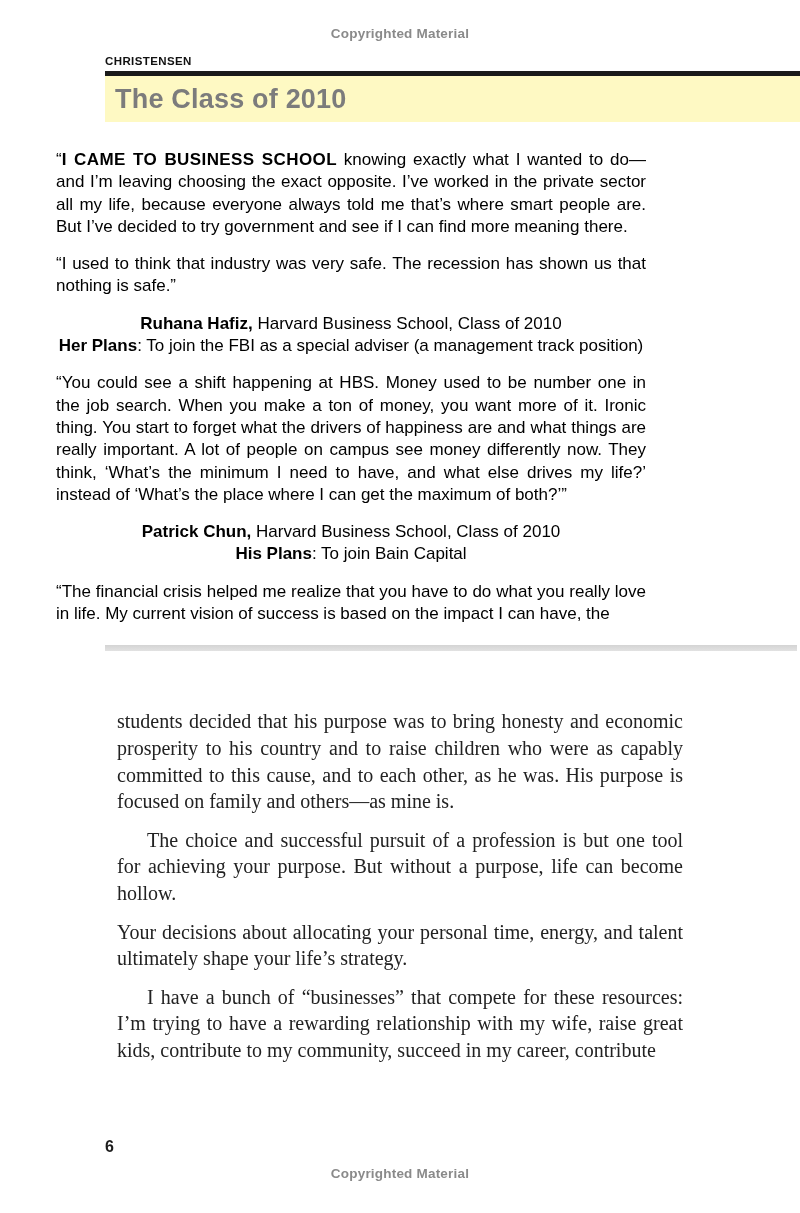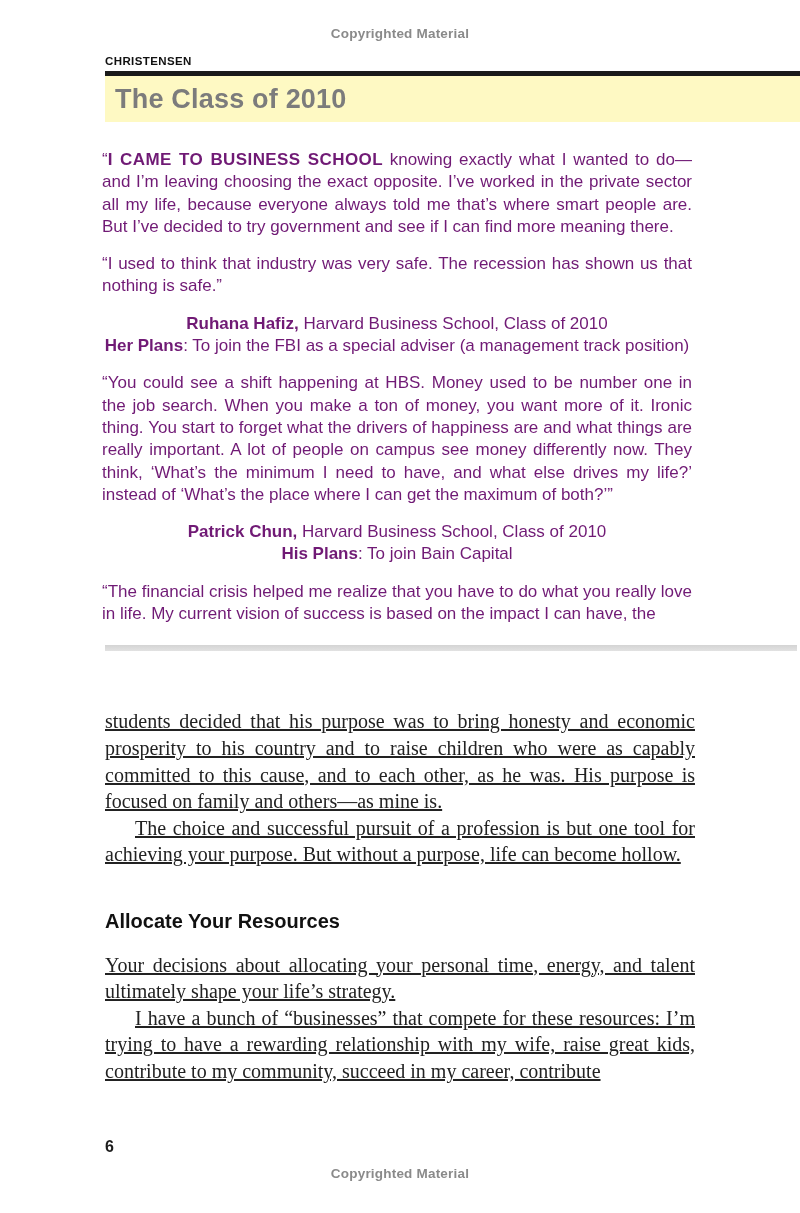--- a/index.html
+++ b/index.html
@@ -39,25 +39,25 @@
     align-items:center;
   }
   .chapter-title{
     padding-left:10px;
     font-size:27px;
     font-weight:600;
     color:#7c7c7c;
     letter-spacing:0.2px;
   }
   .excerpt{
-    margin:27px 0 0 102px;
+    margin:27px 0 0 56px;
     width:590px;
     font-size:17px;
     line-height:22.3px;
-    color:#701a75;
+    color:#000000;
   }
   .excerpt p{
     margin:0 0 15px 0;
     text-align:justify;
   }
   .excerpt p.attribution{
     text-align:center;
   }
   .caps-lead{
     font-weight:700;
@@ -72,23 +72,22 @@
   }
   .body-serif{
     margin:57px 0 0 105px;
     width:590px;
     font-family:"Liberation Serif", serif;
     font-size:20px;
     line-height:26.6px;
     color:#222222;
   }
   .body-serif p{
-    margin:0;
+    margin:12px;
     text-align:justify;
-    text-decoration:underline;
   }
   .body-serif p.indent{
     text-indent:30px;
   }
   .section-heading{
     margin:40px 0 17px 0;
     font-family:"Liberation Sans", sans-serif;
     font-size:20px;
     font-weight:700;
     color:#111111;
@@ -140,21 +139,20 @@
 
     <p>“The financial crisis helped me realize that you have to do what you really love in life. My current vision of success is based on the impact I can have, the</p>
   </div>
 
   <div class="mid-divider"></div>
 
   <div class="body-serif">
     <p>students decided that his purpose was to bring honesty and economic prosperity to his country and to raise children who were as capably committed to this cause, and to each other, as he was. His purpose is focused on family and others—as mine is.</p>
     <p class="indent">The choice and successful pursuit of a profession is but one tool for achieving your purpose. But without a purpose, life can become hollow.</p>
 
-    <div class="section-heading">Allocate Your Resources</div>
 
     <p>Your decisions about allocating your personal time, energy, and talent ultimately shape your life’s strategy.</p>
     <p class="indent">I have a bunch of “businesses” that compete for these resources: I’m trying to have a rewarding relationship with my wife, raise great kids, contribute to my community, succeed in my career, contribute</p>
   </div>
 
   <div class="page-number">6</div>
 
   <div class="copyright-bottom">Copyrighted Material</div>
 
 </div>

